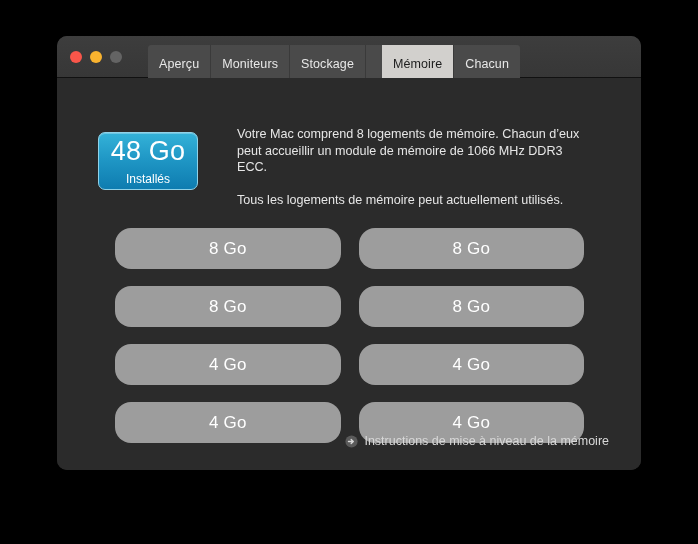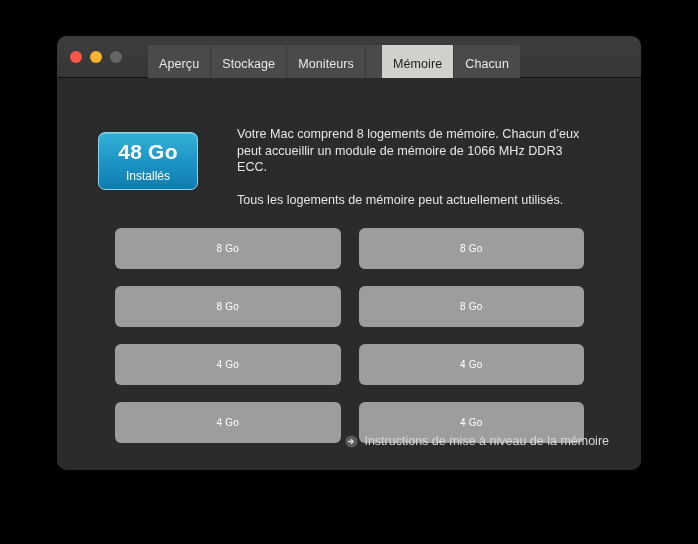--- a/index.html
+++ b/index.html
@@ -103,22 +103,22 @@
     border: 1.5px solid #8fd2e8;
     box-sizing: border-box;
     display: flex;
     flex-direction: column;
     align-items: center;
     justify-content: center;
     box-shadow: inset 0 1px 0 rgba(255,255,255,0.28);
   }
   .badge-amount {
     color: #ffffff;
-    font-size: 21px;
-    font-weight: bold;
+    font-size: 27px;
+    font-weight: normal;
     line-height: 1;
     letter-spacing: 0.2px;
   }
   .badge-caption {
     color: #ffffff;
     font-size: 12px;
     margin-top: 8px;
     line-height: 1;
   }
 
@@ -141,27 +141,27 @@
     left: 58px;
     top: 150px;
     width: 469px;
     display: grid;
     grid-template-columns: 1fr 1fr;
     column-gap: 18px;
     row-gap: 17px;
   }
   .slot {
     height: 41px;
-    border-radius: 6px;
+    border-radius: 16px;
     background: #9d9d9d;
     display: flex;
     align-items: center;
     justify-content: center;
     color: #ffffff;
-    font-size: 10px;
+    font-size: 17px;
     letter-spacing: 0.2px;
     cursor: default;
   }
 
   
   .upgrade-link {
     position: absolute;
     right: 32px;
     bottom: 22px;
     display: flex;
@@ -186,22 +186,22 @@
   <div class="titlebar">
 
     <div class="traffic-lights">
       <span class="tl tl-close"></span>
       <span class="tl tl-min"></span>
       <span class="tl tl-zoom"></span>
     </div>
 
     <div class="segmented">
       <div class="seg">Aperçu</div>
+      <div class="seg">Moniteurs</div>
       <div class="seg">Stockage</div>
-      <div class="seg">Moniteurs</div>
       <div class="seg selected">Mémoire</div>
       <div class="seg">Chacun</div>
     </div>
 
   </div>
 
   <div class="content">
 
     <div class="badge">
       <div class="badge-amount">48 Go</div>

